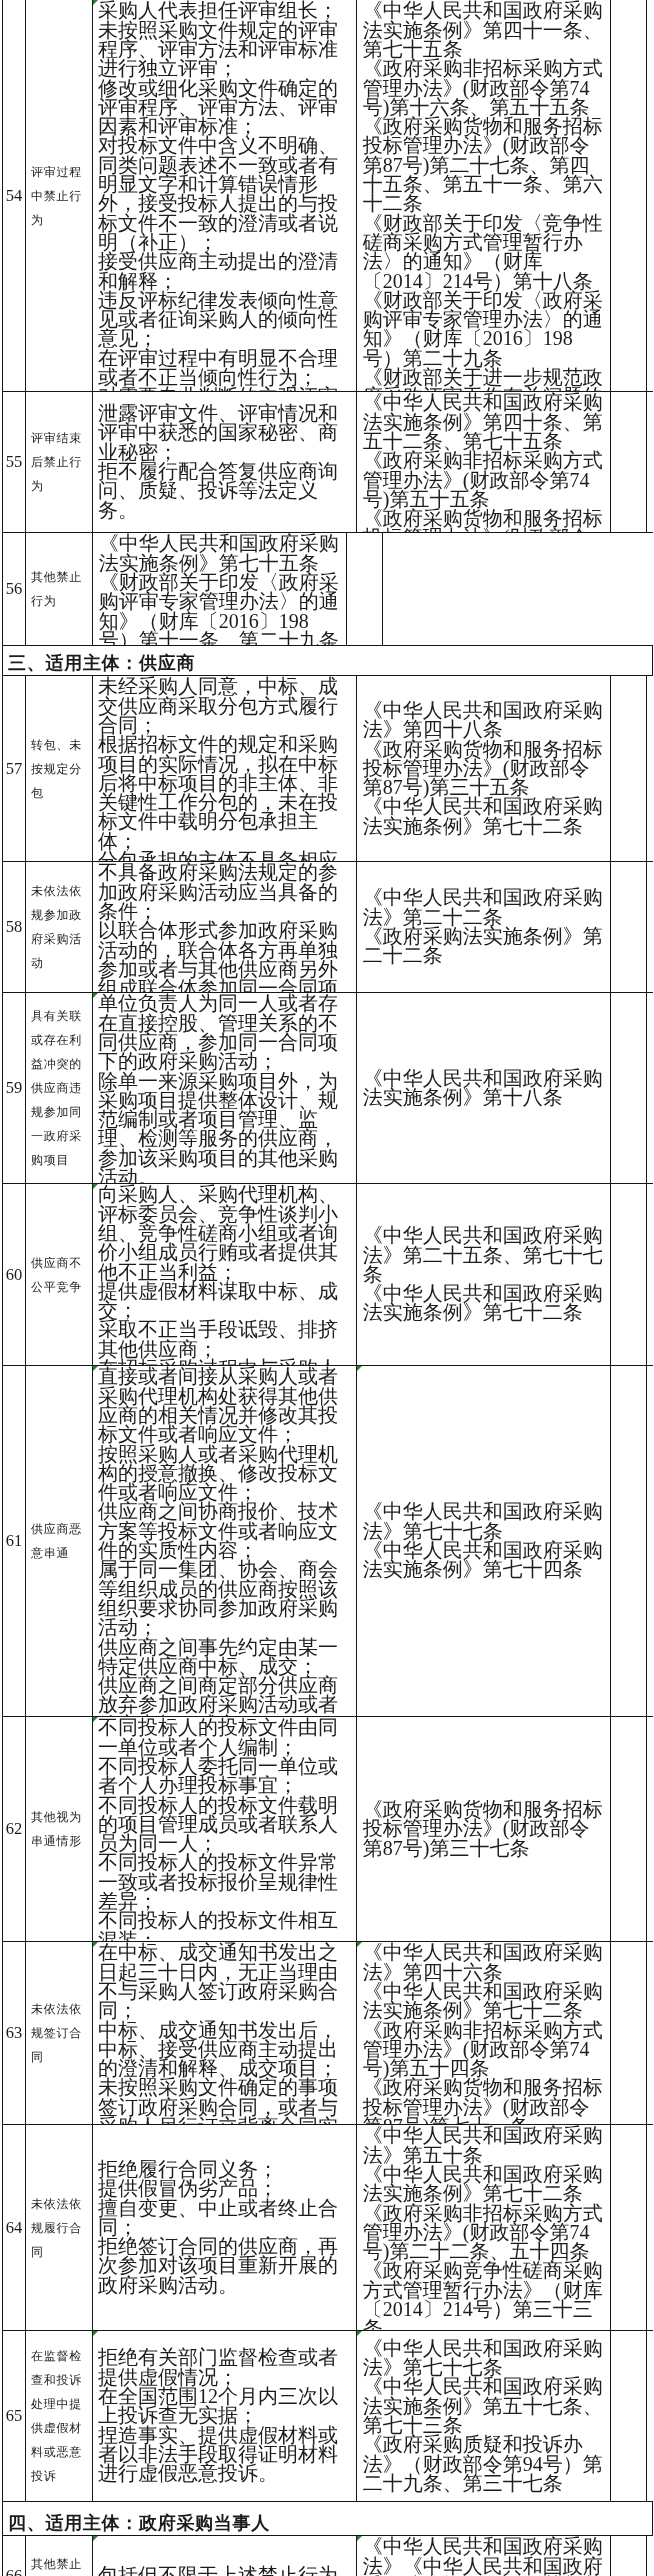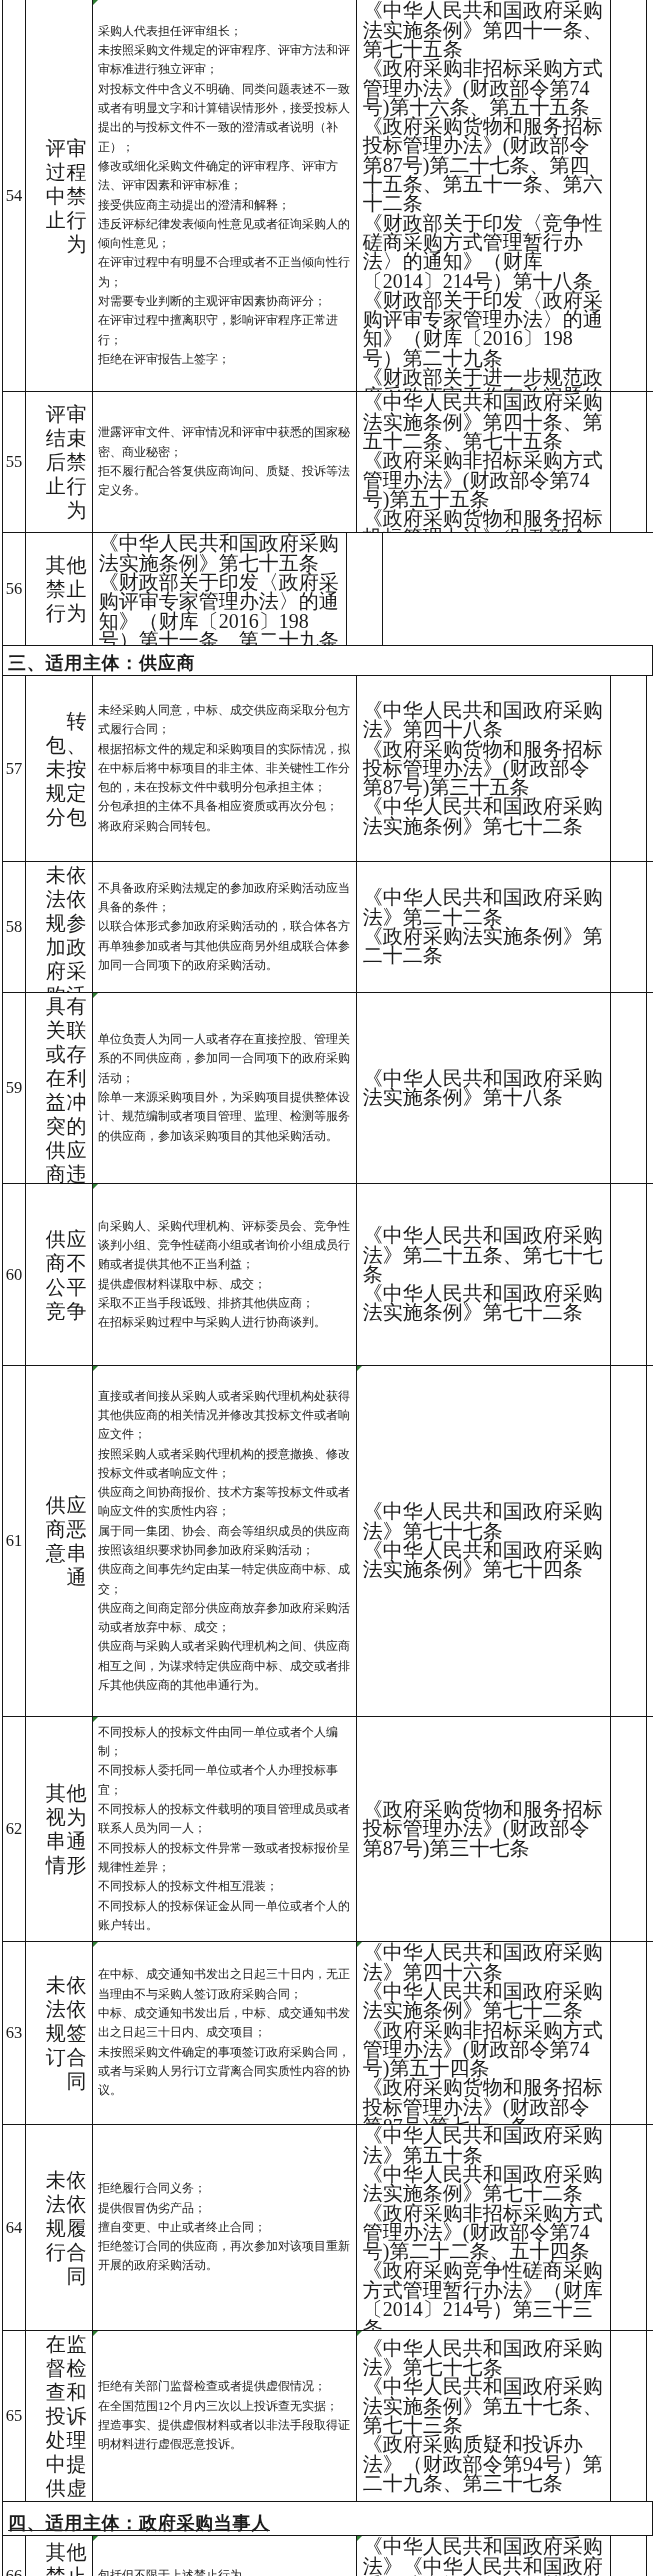--- a/index.html
+++ b/index.html
@@ -10,22 +10,22 @@
   .cell{position:relative;display:flex;flex-direction:column;overflow:hidden;
         border-right:1.1px solid #161616;box-sizing:border-box;}
   .cell.first{border-left:1.1px solid #161616;}
   .inner{margin-top:auto;margin-bottom:auto;width:100%;box-sizing:border-box;}
   .c-num{width:24px;}
   .c-type{width:67px;}
   .c-det{width:264px;}
   .c-law{width:254px;}
   .c-rem{width:36px;}
   .c-num .inner{text-align:center;font-size:16.5px;line-height:19.3px;}
-  .c-type .inner{padding:1.4px 5px;font-size:20px;line-height:24px;letter-spacing:0.7px;text-align:right;}
-  .c-det .inner{padding:1.4px 3.6px 1.4px 5px;font-size:12px;line-height:19.3px;}
+  .c-type .inner{padding:1.4px 5px;font-size:12px;line-height:24px;letter-spacing:0.7px;}
+  .c-det .inner{padding:1.4px 3.6px 1.4px 5px;font-size:20px;line-height:19.3px;}
   .c-law .inner{padding:1.4px 3.6px 1.4px 5.7px;font-size:20px;line-height:19.3px;}
   .item{margin:0;}
   .section-row{display:flex;align-items:flex-end;border-bottom:1.1px solid #161616;
                border-left:1.1px solid #161616;border-right:1.1px solid #161616;
                box-sizing:border-box;width:651px;}
   .section-row .sec-label{font-family:"Liberation Sans","DejaVu Sans",sans-serif;
                font-weight:bold;font-size:18px;padding-left:5px;letter-spacing:0.7px;}
   .mark::before{content:"";position:absolute;top:0;left:0;width:0;height:0;
                border-top:5px solid var(--mark-color,#2e7d32);border-right:5px solid transparent;}
 </style>
@@ -43,22 +43,22 @@
         <div class="cell c-type">
           <div class="inner">
             <div>评审过程中禁止行为</div>
           </div>
         </div>
         <div class="cell c-det mark" style="--mark-color: #2e7d32;">
           <i></i>
           <div class="inner">
             <div class="item">采购人代表担任评审组长；</div>
             <div class="item">未按照采购文件规定的评审程序、评审方法和评审标准进行独立评审；</div>
+            <div class="item">修改或细化采购文件确定的评审程序、评审方法、评审因素和评审标准；</div>
             <div class="item">对投标文件中含义不明确、同类问题表述不一致或者有明显文字和计算错误情形外，接受投标人提出的与投标文件不一致的澄清或者说明（补正）；</div>
-            <div class="item">修改或细化采购文件确定的评审程序、评审方法、评审因素和评审标准；</div>
             <div class="item">接受供应商主动提出的澄清和解释；</div>
             <div class="item">违反评标纪律发表倾向性意见或者征询采购人的倾向性意见；</div>
             <div class="item">在评审过程中有明显不合理或者不正当倾向性行为；</div>
             <div class="item">对需要专业判断的主观评审因素协商评分；</div>
             <div class="item">在评审过程中擅离职守，影响评审程序正常进行；</div>
             <div class="item">拒绝在评审报告上签字；</div>
           </div>
         </div>
         <div class="cell c-law">
           <div class="inner">
@@ -313,21 +313,21 @@
         </div>
         <div class="cell c-type">
           <div class="inner">
             <div>未依法依规签订合同</div>
           </div>
         </div>
         <div class="cell c-det mark" style="--mark-color: #2e7d32;">
           <i></i>
           <div class="inner">
             <div class="item">在中标、成交通知书发出之日起三十日内，无正当理由不与采购人签订政府采购合同；</div>
-            <div class="item">中标、成交通知书发出后，中标、成交通知书发出之日起三十日内、成交项目；</div>
+            <div class="item">中标、成交通知书发出后，中标、接受供应商主动提出的澄清和解释、成交项目；</div>
             <div class="item">未按照采购文件确定的事项签订政府采购合同，或者与采购人另行订立背离合同实质性内容的协议。</div>
           </div>
         </div>
         <div class="cell c-law mark" style="--mark-color: #2e7d32;">
           <i></i>
           <div class="inner">
             <div class="item">《中华人民共和国政府采购法》第四十六条</div>
             <div class="item">《中华人民共和国政府采购法实施条例》第七十二条</div>
             <div class="item">《政府采购非招标采购方式管理办法》(财政部令第74号)第五十四条</div>
             <div class="item">《政府采购货物和服务招标投标管理办法》(财政部令第87号)第七十一条</div>
@@ -392,21 +392,21 @@
           <div class="inner">
             <div class="item">《中华人民共和国政府采购法》第七十七条</div>
             <div class="item">《中华人民共和国政府采购法实施条例》第五十七条、第七十三条</div>
             <div class="item">《政府采购质疑和投诉办法》（财政部令第94号）第二十九条、第三十七条</div>
           </div>
         </div>
         <div class="cell c-rem">
           <div class="inner"></div>
         </div>
       </div>
-      <div class="section-row" style="height: 34px; text-decoration: underline;">
+      <div class="section-row" style="height: 34px;">
         <div class="sec-label">四、适用主体：政府采购当事人</div>
       </div>
       <div class="trow" style="height: 79px;">
         <div class="cell c-num first">
           <div class="inner">
             <div>66</div>
           </div>
         </div>
         <div class="cell c-type">
           <div class="inner">

